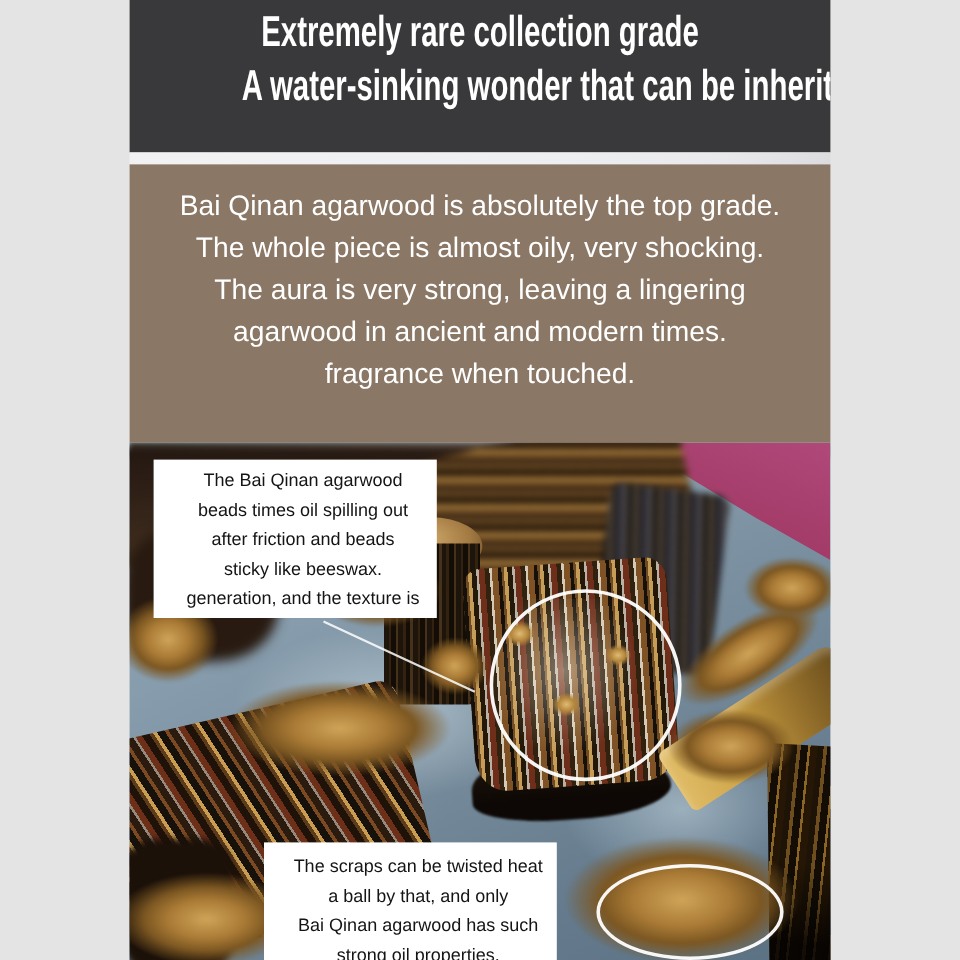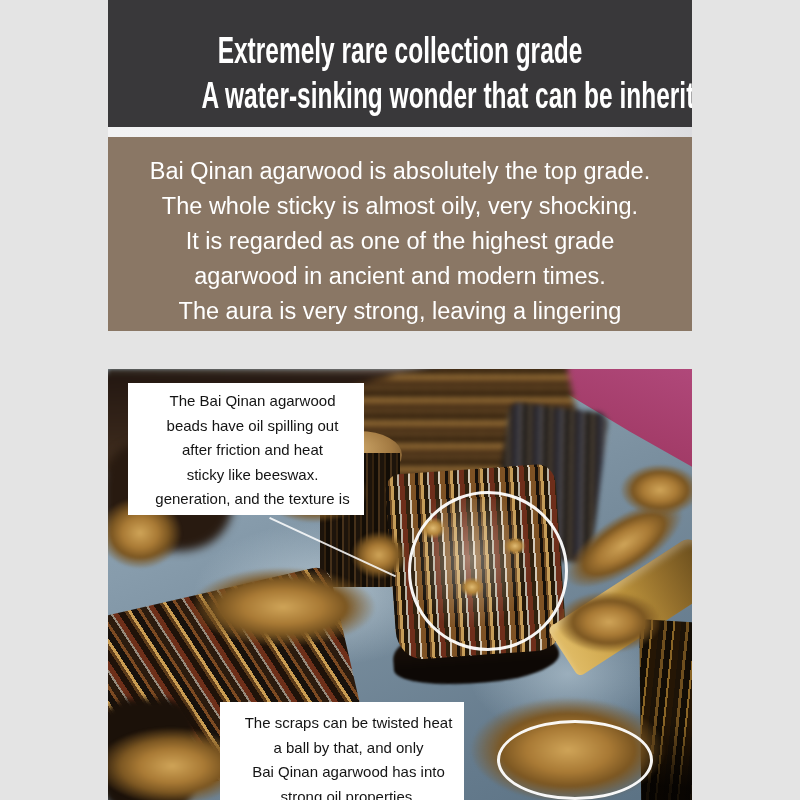--- a/index.html
+++ b/index.html
@@ -9,37 +9,37 @@
     font-family:"Liberation Sans",sans-serif;
     overflow:hidden;
   }
   .page{position:relative;width:800px;height:800px;overflow:hidden;}
   .abs{position:absolute;}
 
   
   .banner{
     position:absolute;left:108px;top:0;width:584px;height:127px;
     background:#39383a;color:#ffffff;text-align:center;
-    box-sizing:border-box;padding-top:28px;overflow:hidden;
+    box-sizing:border-box;padding-top:3px;overflow:hidden;
   }
   .banner-line{
     font-size:36px;font-weight:bold;line-height:45px;
     white-space:nowrap;transform:scaleX(0.68);transform-origin:50% 50%;
     letter-spacing:0px;
   }
 
   
   .gap{
     position:absolute;left:108px;top:127px;width:584px;height:10px;
     background:linear-gradient(90deg,#f2f2f3 0%,#eeeff1 60%,#e9e9ec 85%,#dcdcdf 100%);
   }
 
   
   .intro{
-    position:absolute;left:108px;top:137px;width:584px;height:194px;
+    position:absolute;left:108px;top:137px;width:584px;height:232px;
     background:#8a7765;color:#ffffff;text-align:center;
     box-sizing:border-box;padding-top:17px;overflow:hidden;
   }
   .intro-line{font-size:23.5px;line-height:35px;white-space:nowrap;}
 
   
   .photo{
     position:absolute;left:108px;top:369px;width:584px;height:431px;
     overflow:hidden;
     background:linear-gradient(155deg,#93a9b6 0%,#879cac 30%,#768b9b 55%,#657b8d 80%,#5a7183 100%);
@@ -78,24 +78,24 @@
 
   <div class="banner">
     <div class="banner-line">Extremely rare collection grade</div>
     <div class="banner-line">A water-sinking wonder that can be inherited</div>
   </div>
 
   <div class="gap"></div>
 
   <div class="intro">
     <div class="intro-line">Bai Qinan agarwood is absolutely the top grade.</div>
-    <div class="intro-line">The whole sticky is almost oily, very shocking.</div>
-    <div class="intro-line">It is regarded as one of the highest grade</div>
+    <div class="intro-line">The whole piece is almost oily, very shocking.</div>
+    <div class="intro-line">The aura is very strong, leaving a lingering</div>
     <div class="intro-line">agarwood in ancient and modern times.</div>
-    <div class="intro-line">The aura is very strong, leaving a lingering</div>
+    <div class="intro-line">fragrance when touched.</div>
   </div>
 
   <div class="photo">
 
     <div class="abs" style="left:0;top:0;width:584px;height:12px;background:linear-gradient(90deg,#3a332a,#5a4f45 35%,#6b5a50 55%,#83655a 75%,#8d6a60);filter:blur(2px);"></div>
     <div class="abs" style="left:420px;top:0;width:164px;height:104px;background:linear-gradient(200deg,#b0487a,#a23b67 60%,#8e3458);clip-path:polygon(0 0,100% 0,100% 94%,62% 60%,22% 22%,0 8%);"></div>
     <div class="abs" style="left:-6px;top:4px;width:452px;height:102px;background:linear-gradient(178deg,#231711,#37261a 55%,#4e3a26);filter:blur(3px);border-radius:0 0 26px 14px;"></div>
     <div class="abs" style="left:-6px;top:70px;width:130px;height:112px;background:#281a10;filter:blur(5px);border-radius:40%;"></div>
 
     <div class="abs" style="left:250px;top:-8px;width:218px;height:120px;transform:rotate(-12deg);background:repeating-linear-gradient(12deg,#3a2513 0 6px,#7a5526 6px 10px,#bb8e4a 10px 13px,#241508 13px 20px,#8a6532 20px 23px);filter:blur(3px);border-radius:14px;"></div>
@@ -130,26 +130,26 @@
     <div class="scrap-tiny" style="left:312px;top:148px;width:26px;height:22px;"></div>
     <div class="scrap-tiny" style="left:352px;top:208px;width:24px;height:20px;"></div>
     <div class="scrap-tiny" style="left:396px;top:168px;width:22px;height:18px;"></div>
 
     <div class="connector"></div>
     <div class="circle" style="left:300px;top:122px;width:154px;height:154px;"></div>
     <div class="circle" style="left:389px;top:351px;width:150px;height:74px;"></div>
 
     <div class="note note1">
       <div class="nline">The Bai Qinan agarwood</div>
-      <div class="nline">beads have oil spilling out</div>
-      <div class="nline">after friction and heat</div>
+      <div class="nline">beads times oil spilling out</div>
+      <div class="nline">after friction and beads</div>
       <div class="nline">sticky like beeswax.</div>
       <div class="nline">generation, and the texture is</div>
     </div>
     <div class="note note2">
       <div class="nline">The scraps can be twisted heat</div>
       <div class="nline">a ball by that, and only</div>
-      <div class="nline">Bai Qinan agarwood has into</div>
+      <div class="nline">Bai Qinan agarwood has such</div>
       <div class="nline">strong oil properties.</div>
     </div>
 
   </div>
 </div>
 
 </body></html>

